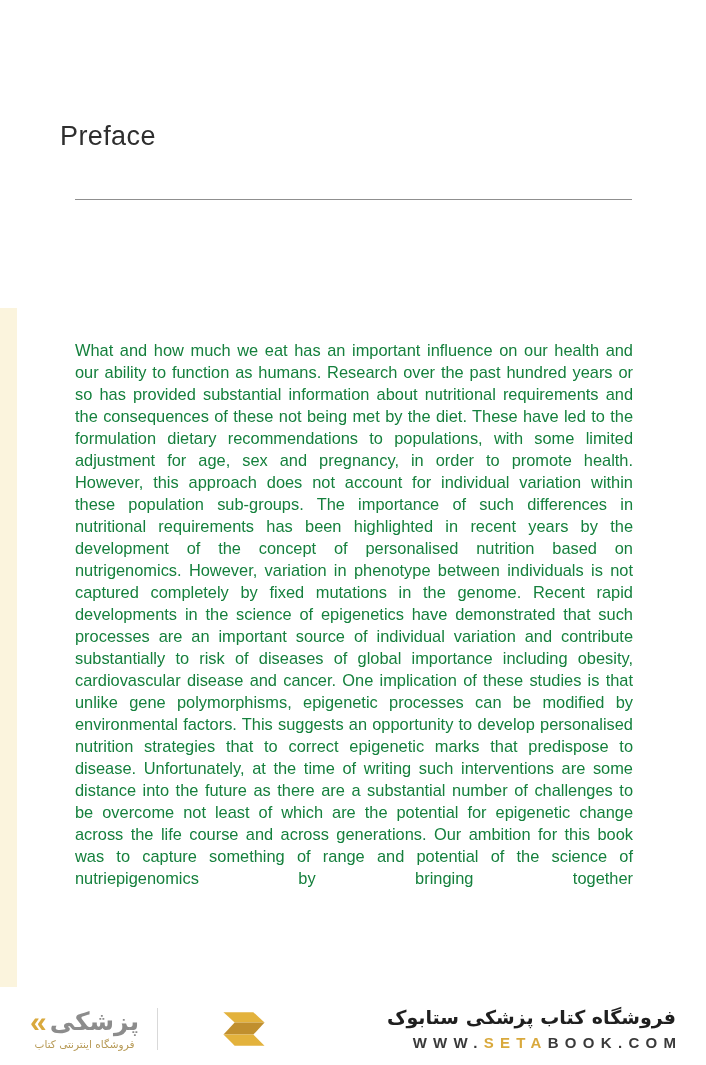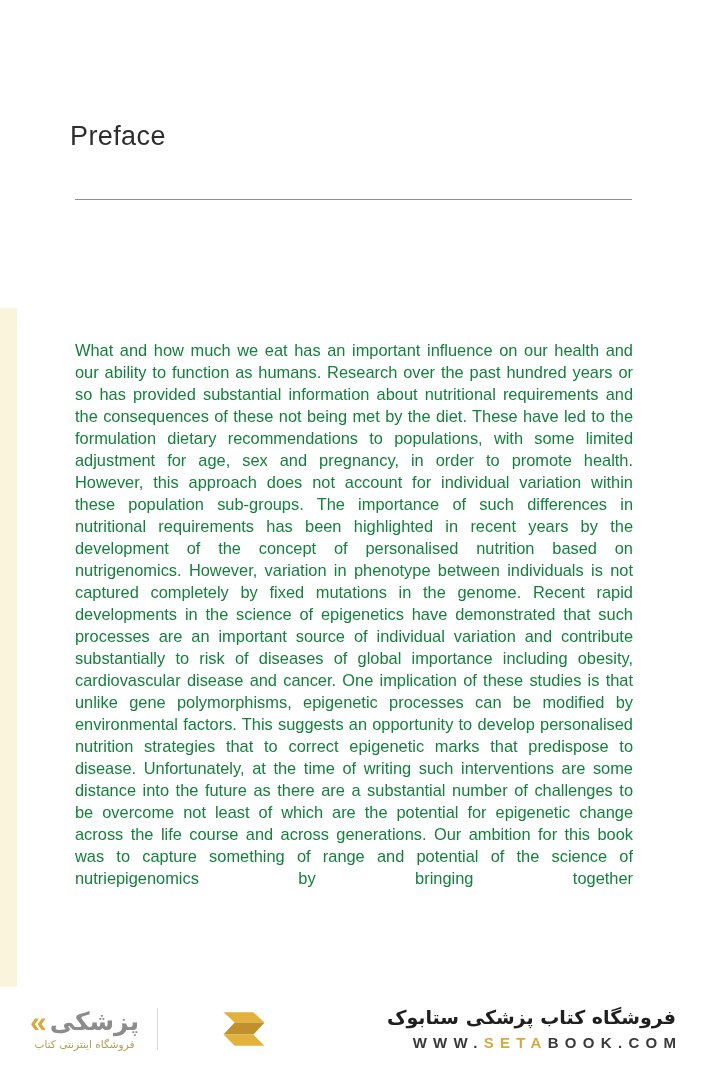--- a/index.html
+++ b/index.html
@@ -12,21 +12,21 @@
     font-family:"Liberation Sans", sans-serif;
   }
   .accent-strip {
     position:absolute;
     left:0; top:308px;
     width:17px; height:679px;
     background:#FBF4DD;
   }
   .title {
     position:absolute;
-    left:70px; top:121px;
+    left:60px; top:121px;
     font-size:27px;
     font-weight:400;
     letter-spacing:0.4px;
     color:#2e2e2e;
     text-align:right;
   }
   .rule {
     position:absolute;
     left:75px; top:199px;
     width:557px;

